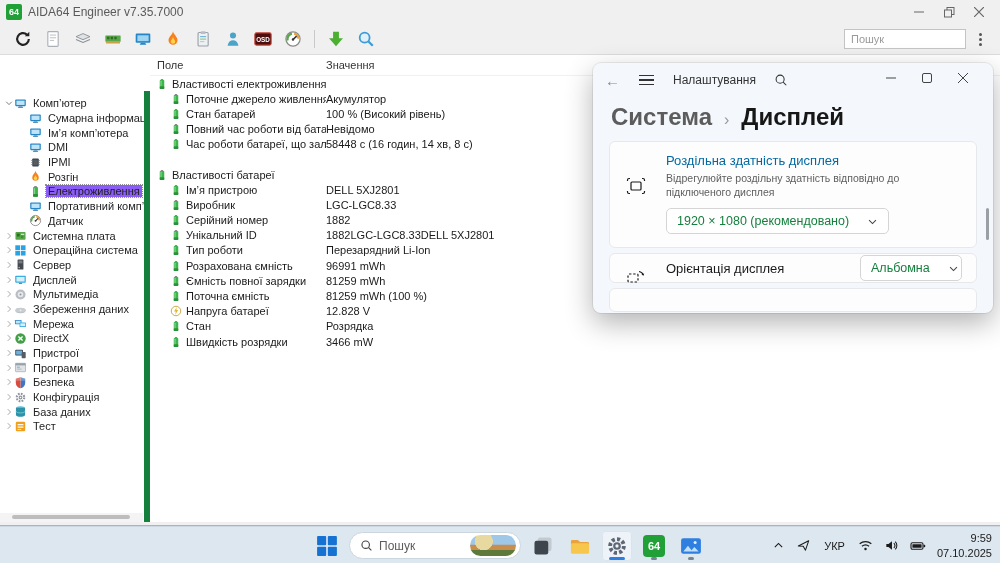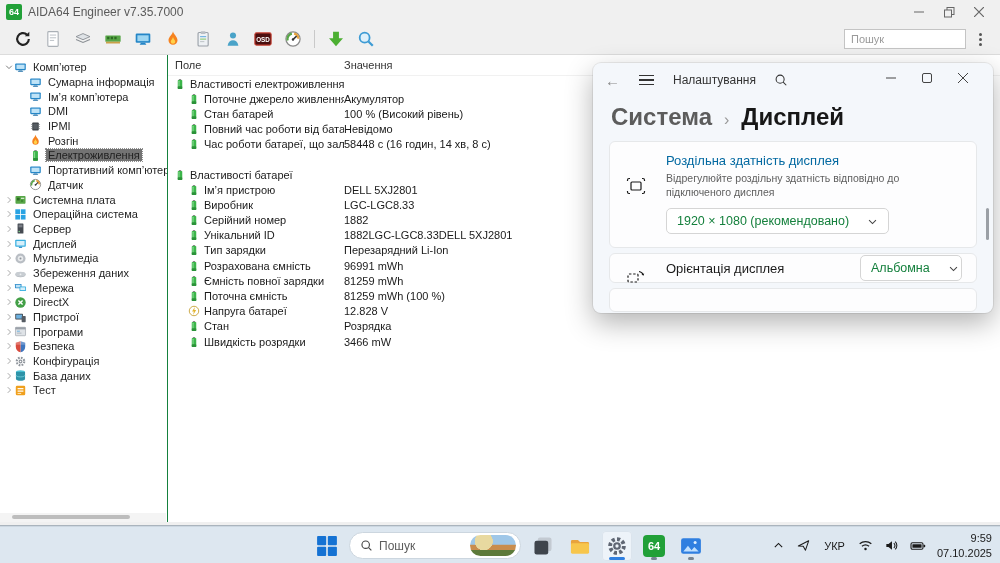--- a/index.html
+++ b/index.html
@@ -24,26 +24,26 @@
   .tb-search{width:122px;height:20px;border:1px solid #c4c4c4;background:#fff;font-size:11px;padding:0 6px;
              font-family:"Liberation Sans",sans-serif;color:#333;outline:none;}
   .tb-search::placeholder{color:#9a9a9a;}
   .tb-dots{width:20px;height:22px;display:flex;align-items:center;justify-content:center;color:#444;
            font-size:12px;letter-spacing:0;line-height:4px;flex-direction:column;gap:2px;}
   .tb-dots i{width:3px;height:3px;background:#555;border-radius:50%;display:block;}
 
   .content{position:absolute;top:54px;left:0;width:1000px;height:468px;background:#fff;
            border-top:1px solid #dcdcdc;display:flex;}
   
-  .sidebar{width:168px;border-right:1px solid #15803d;padding-top:5px;position:relative;overflow:hidden;}
+  .sidebar{width:150px;border-right:6px solid #15803d;padding-top:5px;position:relative;overflow:hidden;margin-top:36px;}
   .trow-side{height:14.7px;display:flex;align-items:center;font-size:11px;color:#1f1f1f;white-space:nowrap;}
   .trow-side .chev{width:11px;margin-left:3px;display:flex;justify-content:center;}
   .trow-side .lbl{margin-left:4px;padding:0 2px;}
   .trow-side.child{padding-left:29px;}
-  .trow-side.selected .lbl{background:#737373;outline:1px dotted #8f8f8f;}
+  .trow-side.selected .lbl{background:#8b5cf6;outline:1px dotted #8f8f8f;}
   .hscroll{position:absolute;left:0;right:1px;bottom:0;height:9px;background:#f4f4f4;}
   .hscroll .thumb{position:absolute;left:12px;top:2px;width:118px;height:4px;background:#bdbdbd;border-radius:2px;}
 
   
   .main{flex:1;font-size:11px;color:#1a1a1a;position:relative;}
   .thead{display:flex;height:21px;align-items:center;border-bottom:1px solid #f1f1f1;color:#333;}
   .thead .h1{width:176px;padding-left:7px;}
   .trow{height:15.2px;display:flex;align-items:center;}
   .trow .c1{width:176px;display:flex;align-items:center;gap:4px;padding-left:20px;white-space:nowrap;overflow:hidden;}
   .trow.group .c1{padding-left:6px;}
@@ -730,21 +730,21 @@
             <div class="trow">
               <span class="c1">
                 <span class="ic">
                   <svg viewBox="0 0 16 16" width="12" height="12">
                     <rect x="6.4" y="1.3" width="3.2" height="1.8" rx="0.4" fill="#8a8a8a"></rect>
                     <rect x="5" y="2.6" width="6" height="12" rx="1" fill="#3cb54a"></rect>
                     <rect x="5.9" y="3.6" width="1.6" height="10" rx="0.8" fill="#7fd68a"></rect>
                     <rect x="5" y="11" width="6" height="3.6" rx="1" fill="#2b9139"></rect>
                   </svg>
                 </span>
-                <span>Тип зарядки</span>
+                <span>Тип роботи</span>
               </span>
               <span class="c2">Перезарядний Li-Ion</span>
             </div>
             <div class="trow">
               <span class="c1">
                 <span class="ic">
                   <svg viewBox="0 0 16 16" width="12" height="12">
                     <rect x="6.4" y="1.3" width="3.2" height="1.8" rx="0.4" fill="#8a8a8a"></rect>
                     <rect x="5" y="2.6" width="6" height="12" rx="1" fill="#3cb54a"></rect>
                     <rect x="5.9" y="3.6" width="1.6" height="10" rx="0.8" fill="#7fd68a"></rect>

